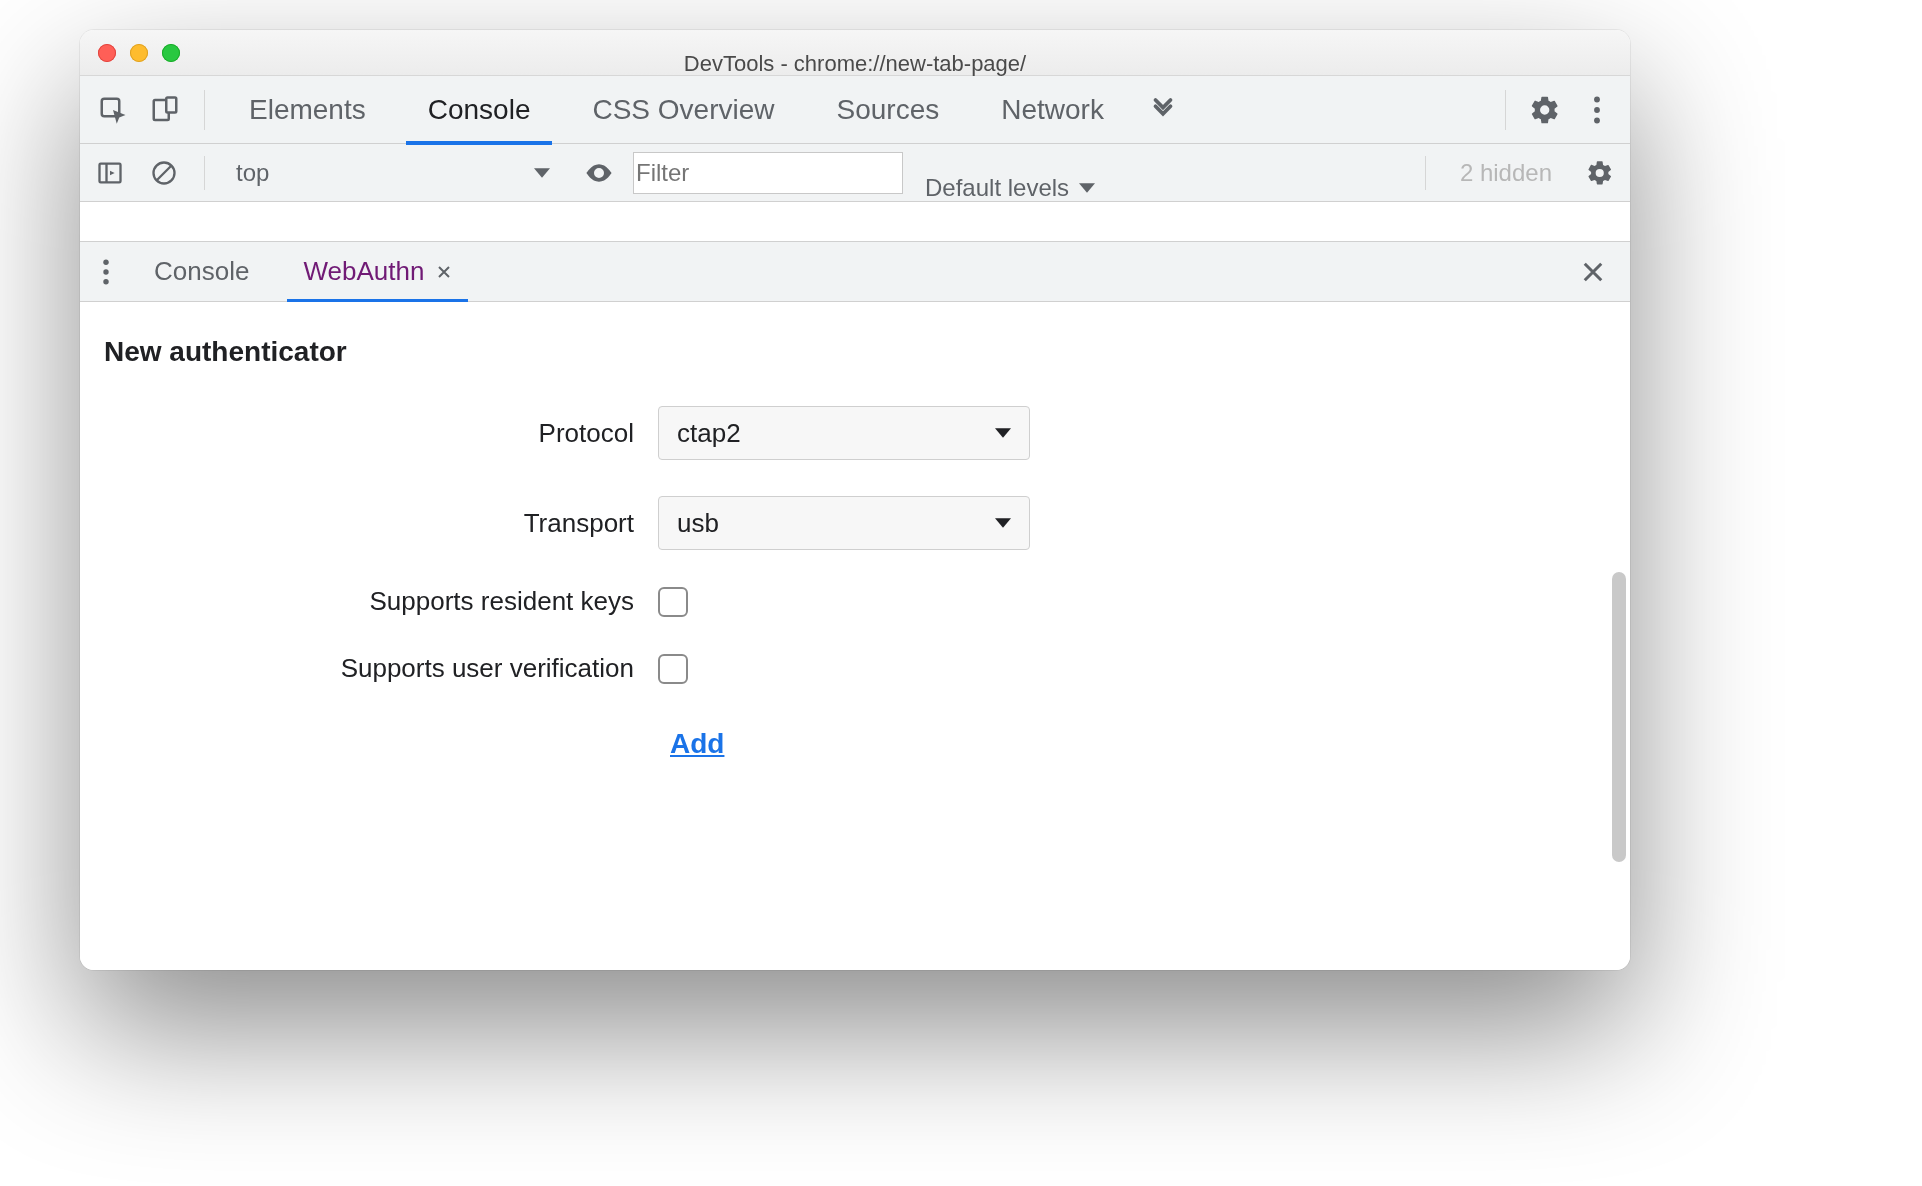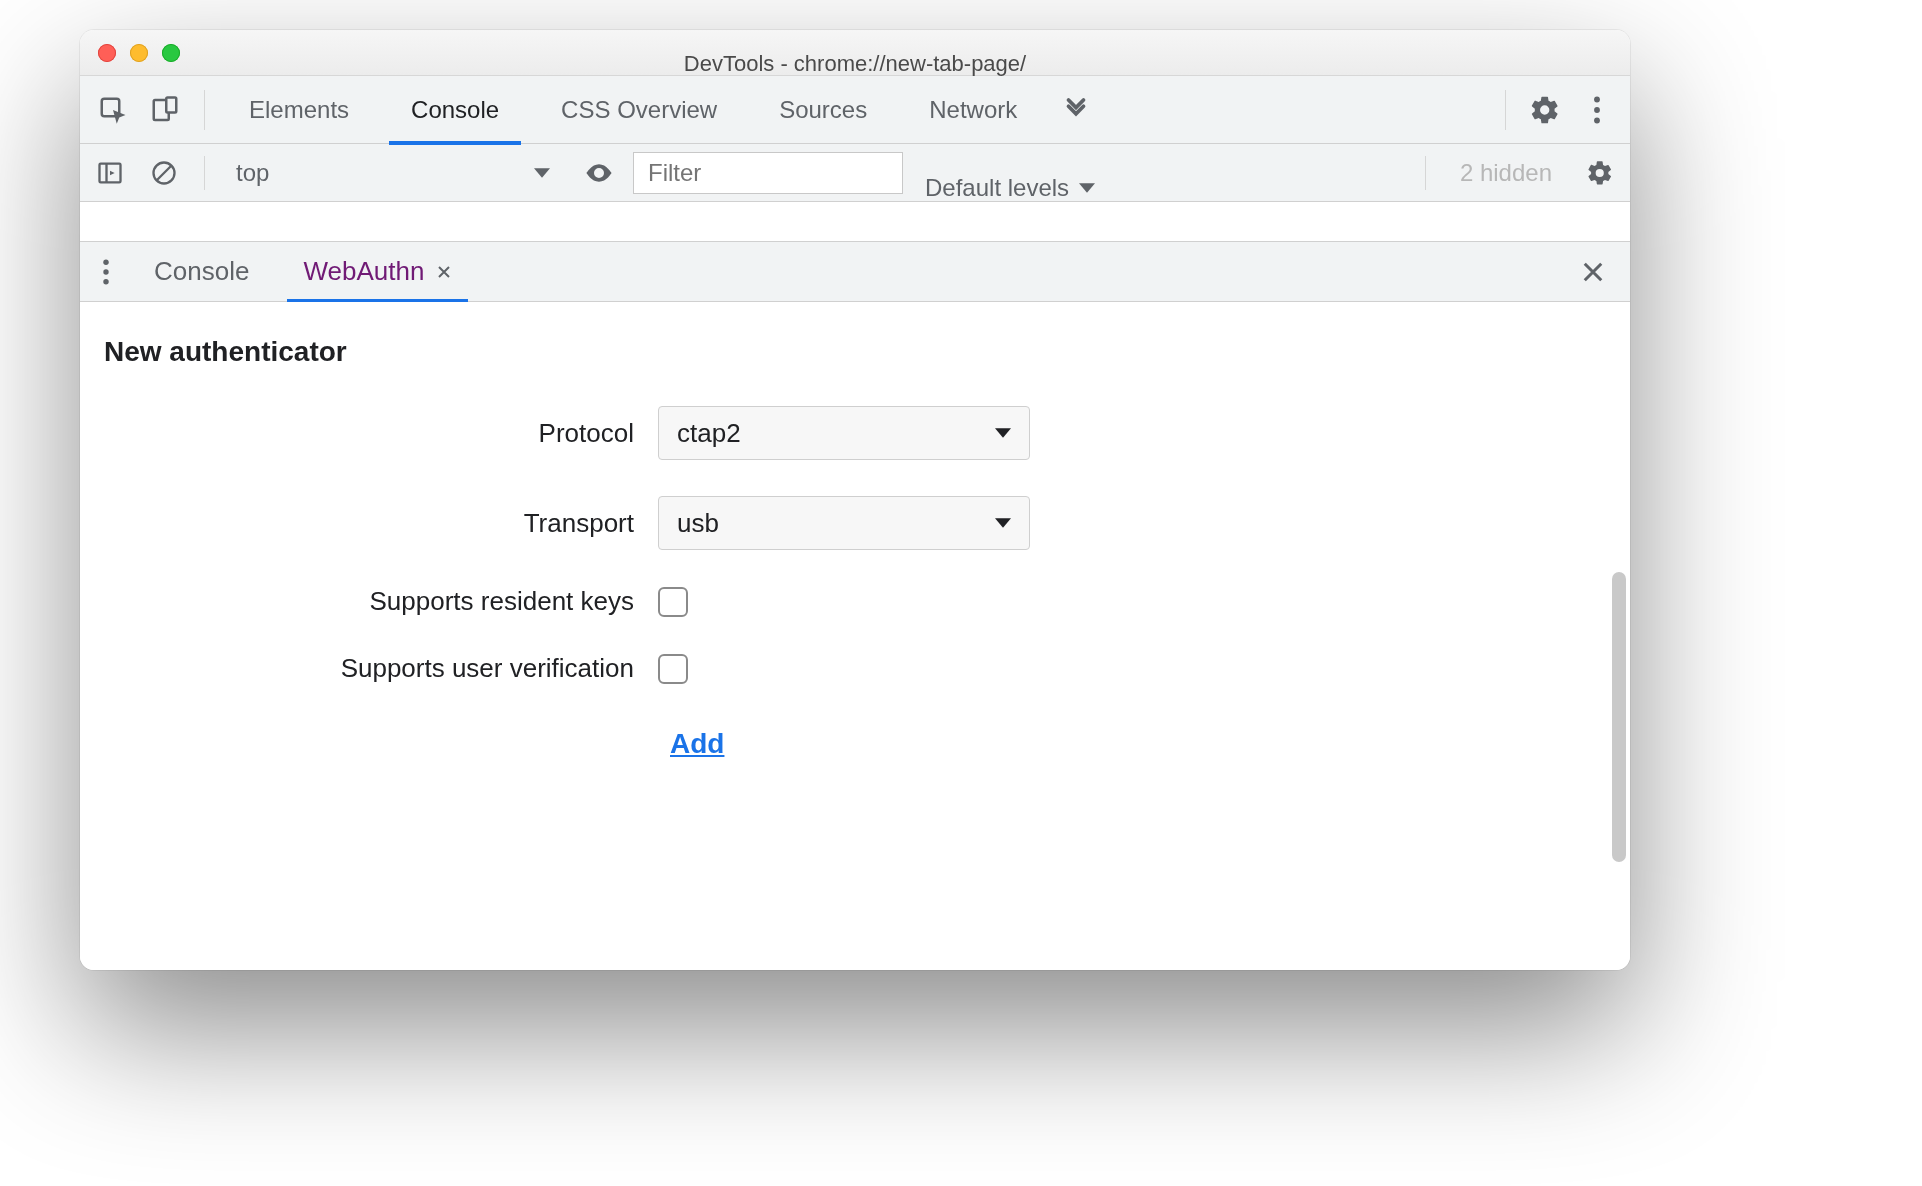--- a/index.html
+++ b/index.html
@@ -40,21 +40,21 @@
   }
   .tabs-main .icon-btn {
     height: 52px; min-width: 46px; display: flex; align-items: center; justify-content: center;
     color: #5f6368; border-radius: 4px;
   }
   .tabs-main .vsep {
     width: 1px; height: 40px; background: #d6d6d6; margin: 0 10px;
   }
   .tabs-main .tab {
     height: 68px; padding: 0 28px; display: flex; align-items: center;
-    font-size: 24px; color: #5f6368; position: relative; white-space: nowrap;
+    font-size: 28px; color: #5f6368; position: relative; white-space: nowrap;
   }
   .tabs-main .tab.active { color: #202124; }
   .tabs-main .tab.active::after {
     content: ""; position: absolute; left: 6px; right: 6px; bottom: -1px;
     height: 4px; background: #1a73e8;
   }
   .tabs-main .spacer { flex: 1; }
   .tabs-main .overflow { font-size: 28px; color: #5f6368; padding: 0 10px; }
 
   
@@ -67,21 +67,21 @@
   }
   .console-controls .vsep { width: 1px; height: 34px; background: #d6d6d6; margin: 0 6px; }
   .ctx-select {
     height: 44px; min-width: 340px; border: 1px solid transparent;
     display: flex; align-items: center; justify-content: space-between;
     padding: 0 14px 0 10px; font-size: 24px; color: #5f6368; border-radius: 2px;
   }
   .ctx-select .caret { margin-left: 14px; }
   .filter-input {
     height: 42px; width: 270px; border: 1px solid #c8c8c8; background: #fff;
-    padding: 0 14px; font-size: 24px; color: #717579;
+    padding: 0 2px; font-size: 24px; color: #717579;
     display: flex; align-items: center;
   }
   .filter-input input {
     width: 100%; border: none; outline: none; font-size: 24px; color: #202124; background: transparent;
   }
   .levels {
     display: flex; align-items: center; font-size: 24px; color: #5f6368; gap: 10px; padding: 0 8px; margin-top: 30px;
   }
   .console-controls .spacer { flex: 1; }
   .hidden-count { font-size: 24px; color: #b7b7b7; padding: 0 14px; }

